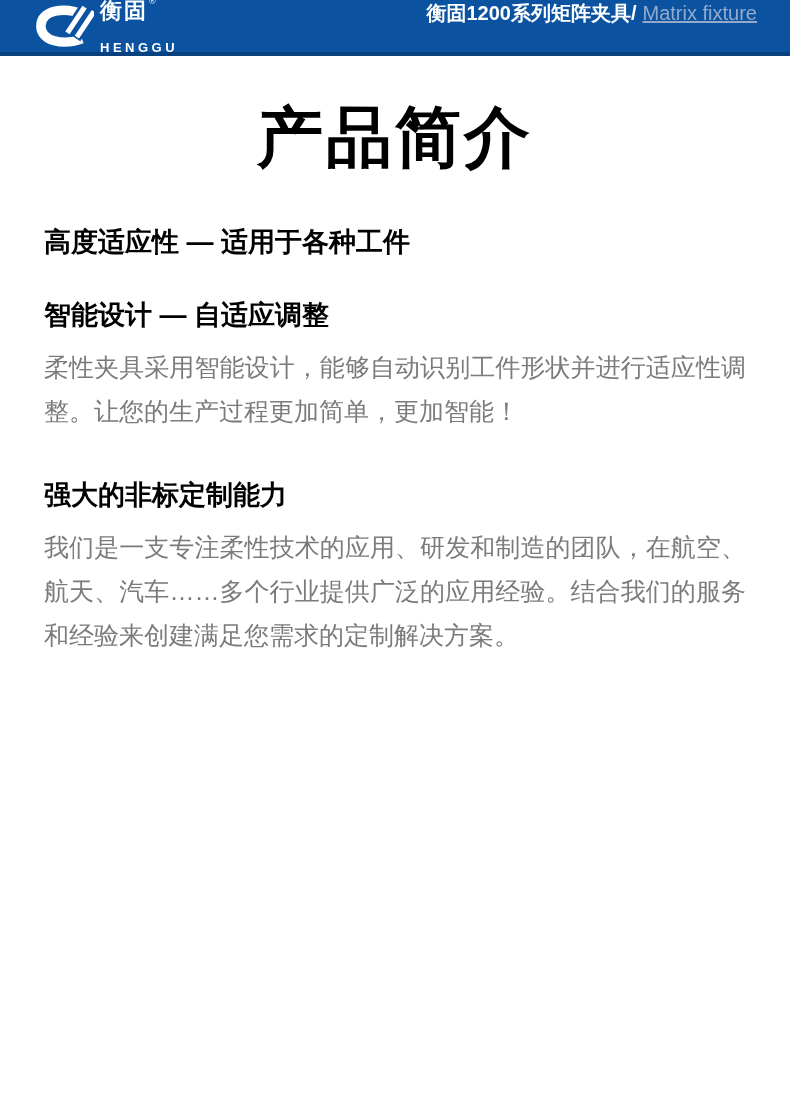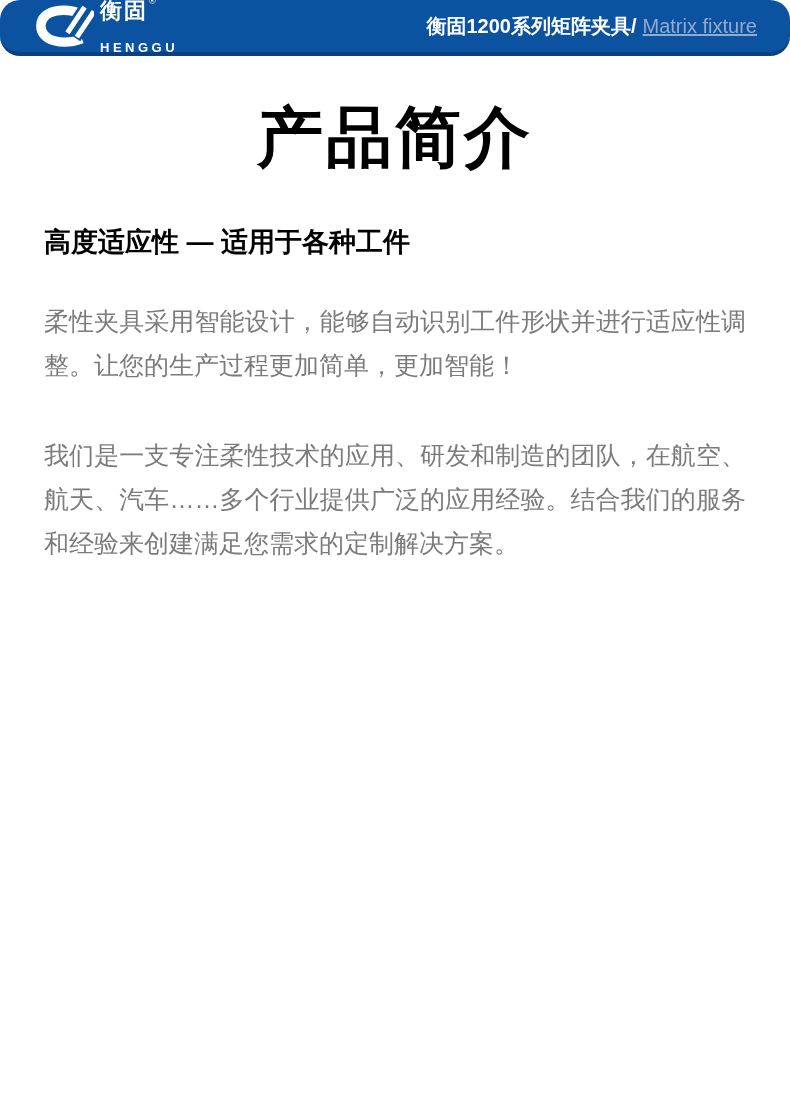--- a/index.html
+++ b/index.html
@@ -12,23 +12,22 @@
   *{box-sizing:border-box;}
   html,body{margin:0;padding:0;}
   body{
     width:790px;height:1120px;background:#ffffff;overflow:hidden;
     font-family:"Liberation Sans","DejaVu Sans",sans-serif;
   }
   
   .header{
     height:56px;background:var(--header_blue);
     border-bottom:4px solid var(--header_border);
-    display:flex;align-items:center;justify-content:space-between;
+    display:flex;justify-content:space-between;
     padding:0 33px 0 34px;
-    border-radius:20px;
   }
   .logo{display:flex;align-items:center;gap:6px;}
   .logo-mark{display:inline-flex;align-items:center;}
   .logo-text{display:flex;flex-direction:column;line-height:1;margin-top:2px;}
   .logo-cn-row{color:#fff;font-weight:bold;font-size:22px;letter-spacing:2px;display:flex;align-items:flex-start;}
   .logo-reg{font-size:9px;margin-left:1px;margin-top:-3px;font-weight:normal;}
   .logo-en{color:#fff;font-size:13px;letter-spacing:3.5px;margin-top:19px;font-weight:bold;}
   .header-title{font-size:20px;color:#ffffff;font-weight:bold;white-space:nowrap;}
   .ht-en{color:var(--subtitle_en);font-weight:normal;margin-left:6px;text-decoration:underline;}
   
@@ -79,23 +78,25 @@
 
   <main class="content">
 
     <h1 class="page-title">产品简介</h1>
 
     <section class="section s1">
       <h2>高度适应性 — 适用于各种工件</h2>
     </section>
 
     <section class="section s2">
+      <h2>智能设计 — 自适应调整</h2>
       <p>柔性夹具采用智能设计，能够自动识别工件形状并进行适应性调整。让您的生产过程更加简单，更加智能！</p>
     </section>
 
 
     <section class="section s4">
+      <h2>强大的非标定制能力</h2>
       <p>我们是一支专注柔性技术的应用、研发和制造的团队，在航空、航天、汽车……多个行业提供广泛的应用经验。结合我们的服务和经验来创建满足您需求的定制解决方案。</p>
     </section>
 
   </main>
 
 </div>
 
 </body></html>

